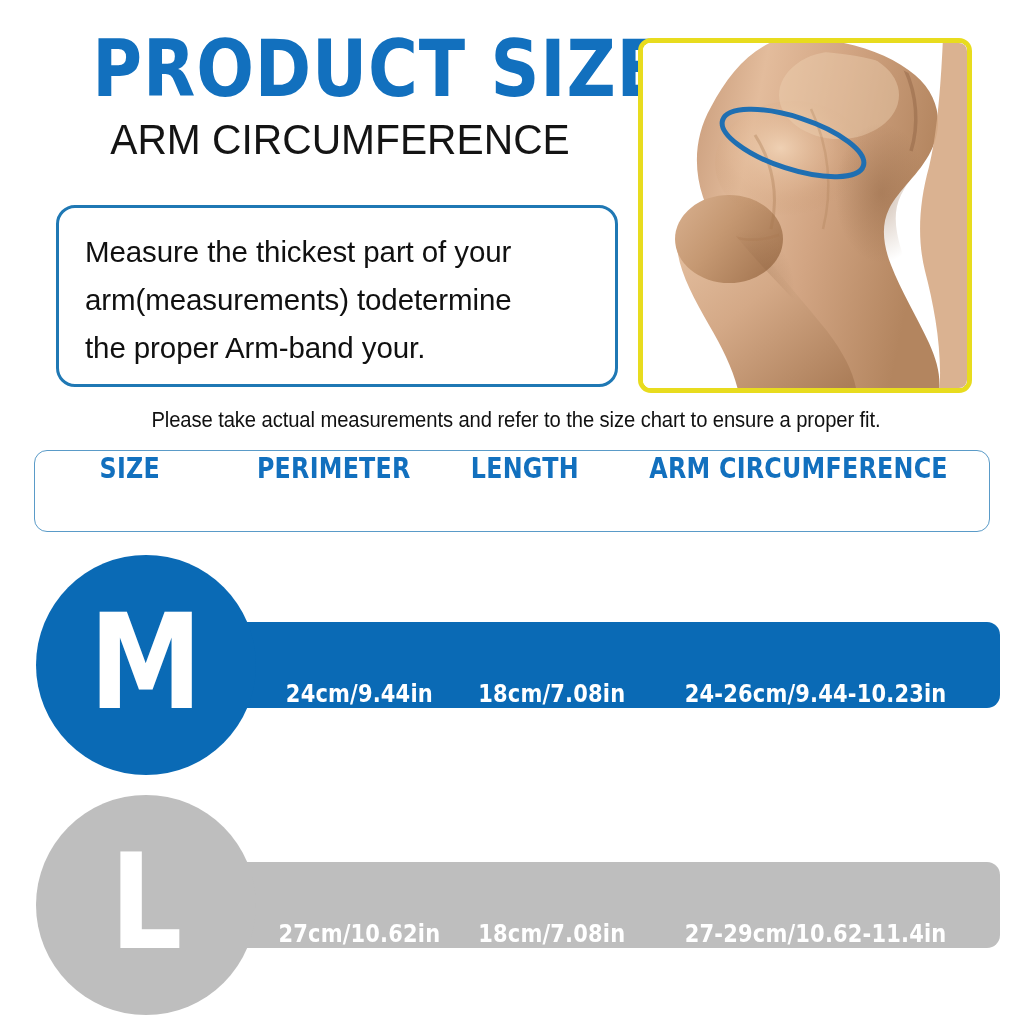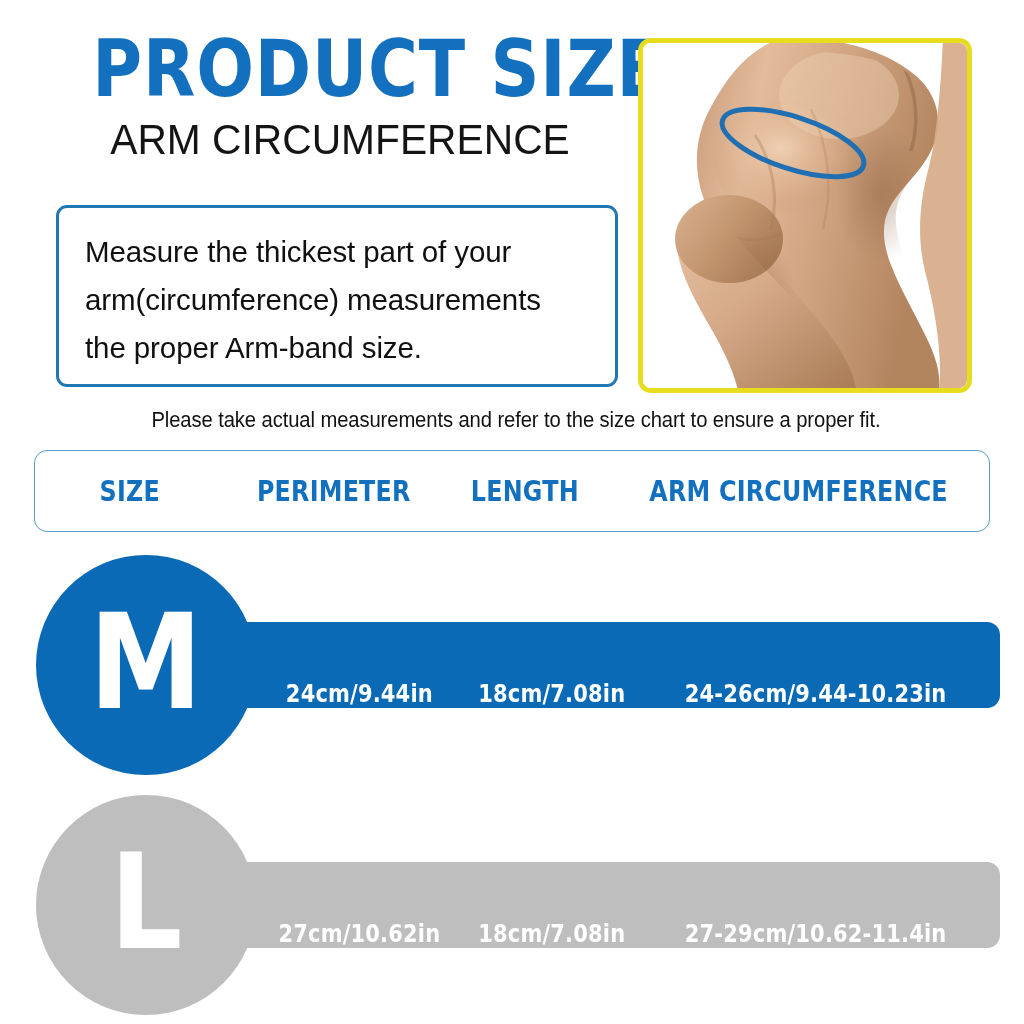--- a/index.html
+++ b/index.html
@@ -55,21 +55,21 @@
     margin-top: 10px;
   }
   .desc-box {
     position: absolute;
     left: 4px;
     top: 177px;
     width: 562px;
     height: 182px;
     box-sizing: border-box;
     border: 3px solid #1f78b4;
-    border-radius: 11px;
+    border-radius: 19px;
     background: #ffffff;
     padding: 20px 24px 0 26px;
   }
   .desc-box p {
     margin: 0;
     font-family: "Liberation Sans", sans-serif;
     font-size: 29.5px;
     line-height: 1.63;
     color: #101010;
     letter-spacing: -0.1px;
@@ -122,21 +122,21 @@
     height: 82px;
     box-sizing: border-box;
     border: 1.5px solid #5a9bc8;
     border-radius: 13px;
     background: #ffffff;
   }
   .header-row {
     position: absolute;
     inset: 0;
     display: flex;
-    align-items: center;
+    align-items: flex-start;
   }
   .hcell {
     font-family: "DejaVu Sans", sans-serif;
     font-weight: bold;
     font-size: 29px;
     color: #1270be;
     letter-spacing: 0.3px;
     transform: scaleX(0.82);
     white-space: nowrap;
     text-align: center;
@@ -211,22 +211,22 @@
 <body>
 
 <div class="page">
 
   <div class="top-left">
     <div class="title">PRODUCT SIZE</div>
     <div class="subtitle">ARM CIRCUMFERENCE</div>
 
     <div class="desc-box">
       <p>Measure the thickest part of your</p>
-      <p>arm(circumference) measurements</p>
-      <p>the proper Arm-band size.</p>
+      <p>arm(measurements) todetermine</p>
+      <p>the proper Arm-band your.</p>
     </div>
   </div>
 
   <div class="photo-frame">
     <div class="photo-inner">
       <svg class="photo-svg" viewBox="0 0 324 345" preserveAspectRatio="xMidYMid slice">
         <defs>
           <linearGradient id="skinA" x1="0" y1="0" x2="1" y2="0.3">
             <stop offset="0%" stop-color="#c79a79"></stop>
             <stop offset="28%" stop-color="#e3bc9c"></stop>

